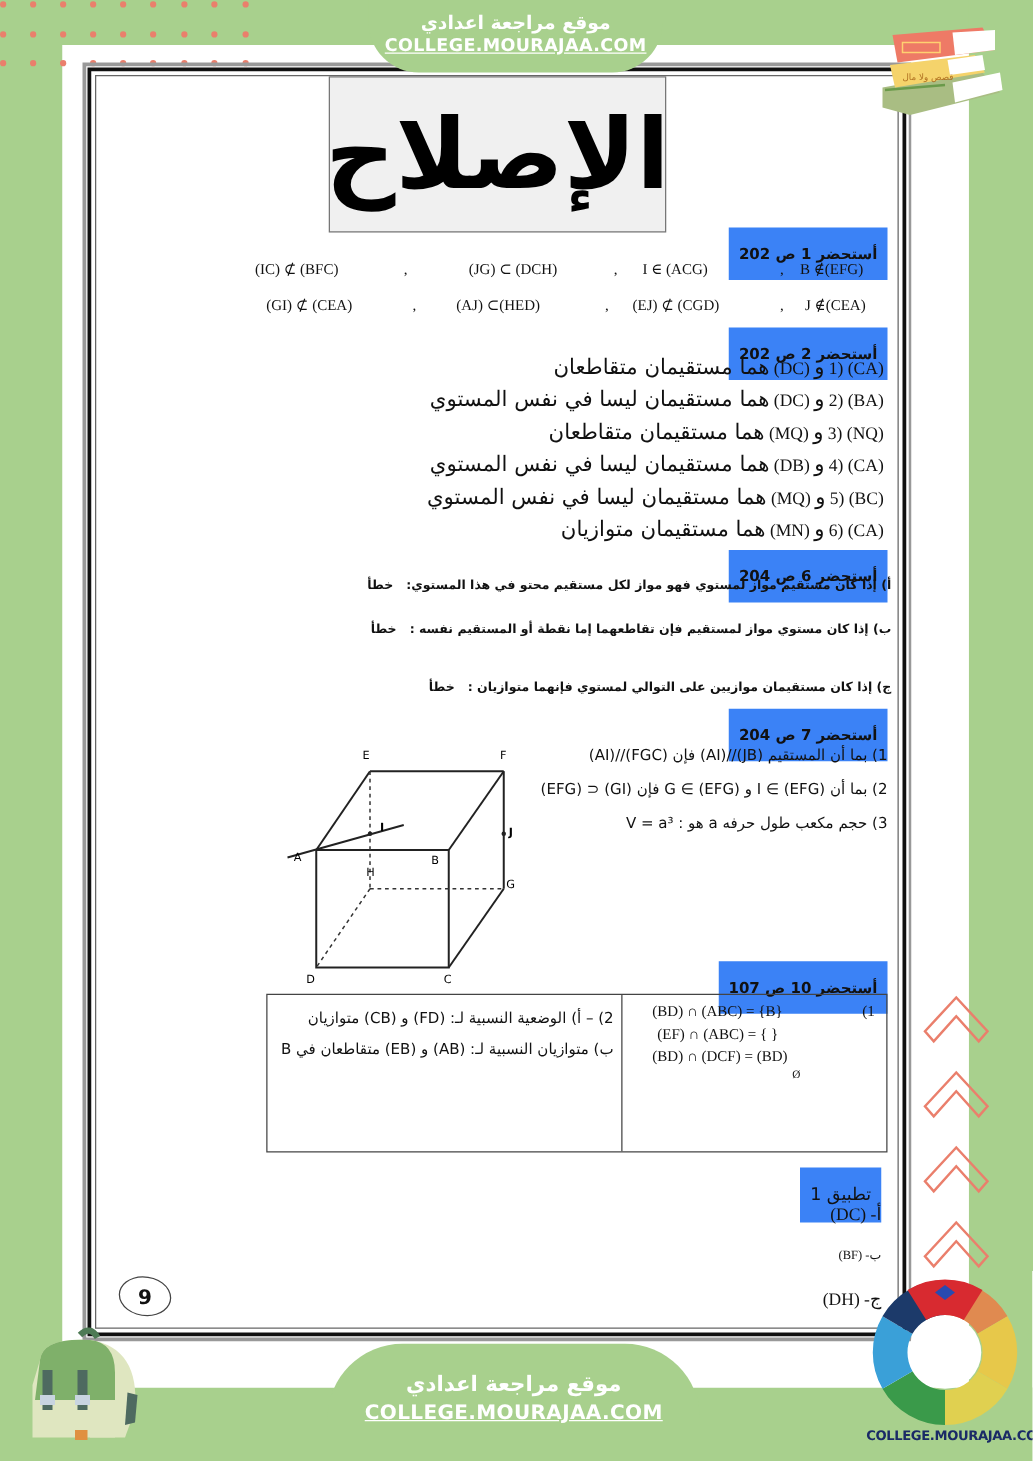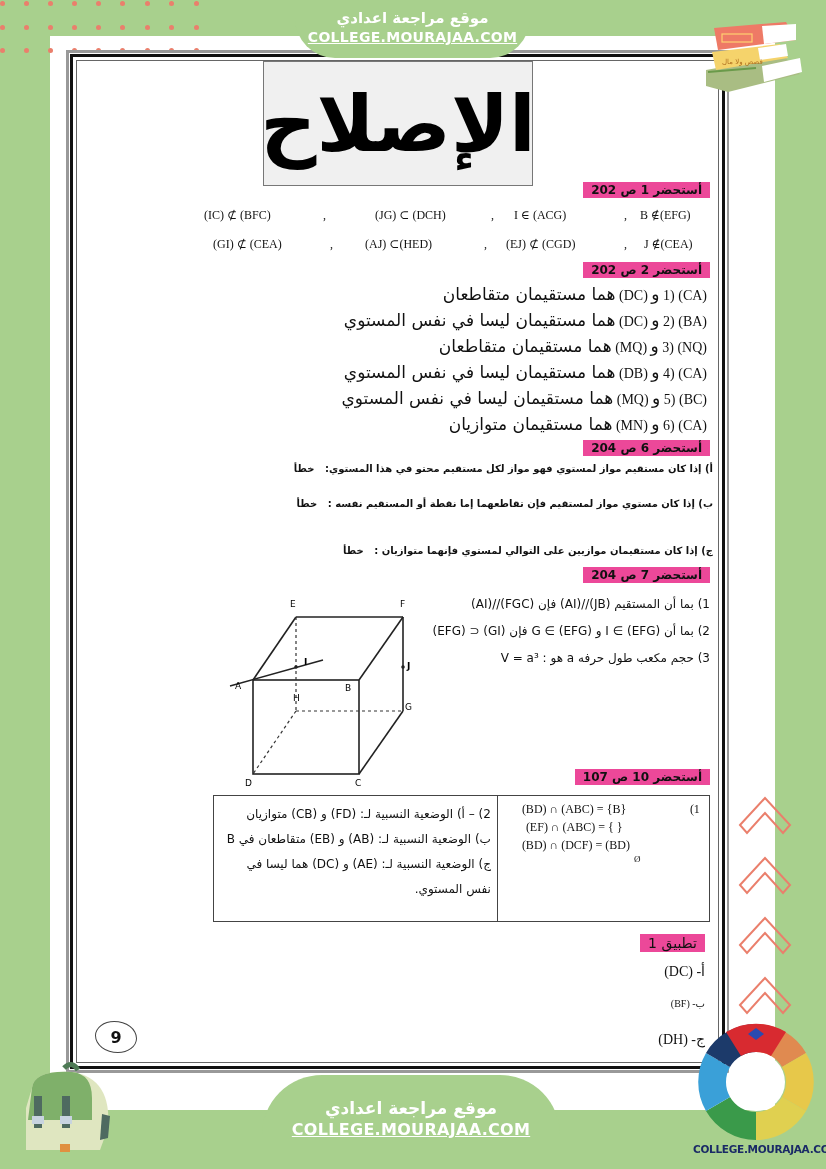--- a/index.html
+++ b/index.html
@@ -16,21 +16,21 @@
   .banner-bottom{left:262px;top:1075px;width:298px;height:94px;border-radius:60px 60px 0 0}
   .banner .ar{display:block;font-size:15px;line-height:19px}
   .banner .en{display:block;text-decoration:underline;font-size:14px;line-height:18px;font-family:"DejaVu Sans","Liberation Sans",sans-serif;letter-spacing:.3px}
   .banner-top .ar{padding-top:9px}
   .banner-bottom .ar{padding-top:22px;font-size:17px;line-height:22px}
   .banner-bottom .en{font-size:16px;line-height:22px}
   .frame-outer{position:absolute;left:66px;top:50px;width:663px;height:1023px;border:3px solid #999;border-right:2px solid #999}
   .frame-mid{position:absolute;left:70px;top:54px;width:655px;height:1015px;border:3px solid #111}
   .frame-inner{position:absolute;left:76px;top:60px;width:643px;height:1003px;border:1px solid #666;background:#fff}
   .title-box{position:absolute;left:263px;top:61px;width:270px;height:125px;background:#f0f0f0;border:1px solid #777;display:flex;align-items:center;justify-content:center;font-family:"DejaVu Sans",sans-serif;font-size:78px;font-weight:bold;color:#000;direction:rtl}
-  .sec{position:absolute;background:#ec4899;font-family:"DejaVu Sans",sans-serif;font-size:12px;font-weight:bold;direction:rtl;padding:1px 8px;white-space:nowrap}
+  .sec{position:absolute;background:#3b82f6;font-family:"DejaVu Sans",sans-serif;font-size:12px;font-weight:bold;direction:rtl;padding:14px 8px;white-space:nowrap}
   .line{position:absolute;direction:rtl;white-space:nowrap;font-size:14px}
   .ltr{direction:ltr;unicode-bidi:embed}
   .math{position:absolute;white-space:nowrap;font-size:12px;direction:ltr}
   .ar-s{font-family:"DejaVu Sans",sans-serif;font-size:17px}
   .ar-b{font-family:"DejaVu Sans",sans-serif;font-size:10px;font-weight:bold}
   .tbl{position:absolute;left:213px;top:795px;width:497px;height:127px;border:1px solid #444;display:flex;flex-direction:row-reverse}
   .tbl .cell{height:100%;position:relative}
   .tbl .c1{width:213px;border-left:1px solid #444}
   .tbl .c2{width:284px;direction:rtl;padding:6px 6px;font-size:12px;line-height:25px;font-family:"DejaVu Sans",sans-serif}
   .page-num{position:absolute;left:95px;top:1021px;width:42px;height:32px;border:1.5px solid #444;border-radius:50% 60% 50% 60%;font-family:"DejaVu Sans",sans-serif;font-weight:bold;font-size:16px;display:flex;align-items:center;justify-content:center}
@@ -184,22 +184,21 @@
 <div class="tbl">
   <div class="cell c1">
     <span class="math" style="left:192px;top:6px">(1</span>
     <span class="math" style="left:24px;top:6px">(BD) ∩ (ABC) = {B}</span>
     <span class="math" style="left:28px;top:24px">(EF) ∩ (ABC) = { }</span>
     <span class="math" style="left:24px;top:42px">(BD) ∩ (DCF) = (BD)</span>
     <span class="math" style="left:136px;top:58px;font-size:9px">Ø</span>
   </div>
   <div class="cell c2">
     <div>2) – أ) الوضعية النسبية لـ: (FD) و (CB) متوازيان</div>
-    <div>ب) الوضعية النسبية لـ: (AB) و (EB) متقاطعان في B</div>
-    <div>ج) الوضعية النسبية لـ: (AE) و (DC) هما ليسا في نفس المستوي.</div>
+    <div>ب) متوازيان النسبية لـ: (AB) و (EB) متقاطعان في B</div>
   </div>
 </div>
 
 <div class="sec" style="right:121px;top:934px;font-size:14px;font-weight:normal">تطبيق 1</div>
 <div class="line" style="right:121px;top:963px;font-size:14px">أ- (DC)</div>
 <div class="line" style="right:121px;top:998px;font-size:10px">ب- (BF)</div>
 <div class="line" style="right:121px;top:1031px;font-size:14px">ج- (DH)</div>
 
 <div class="page-num">9</div>
 

